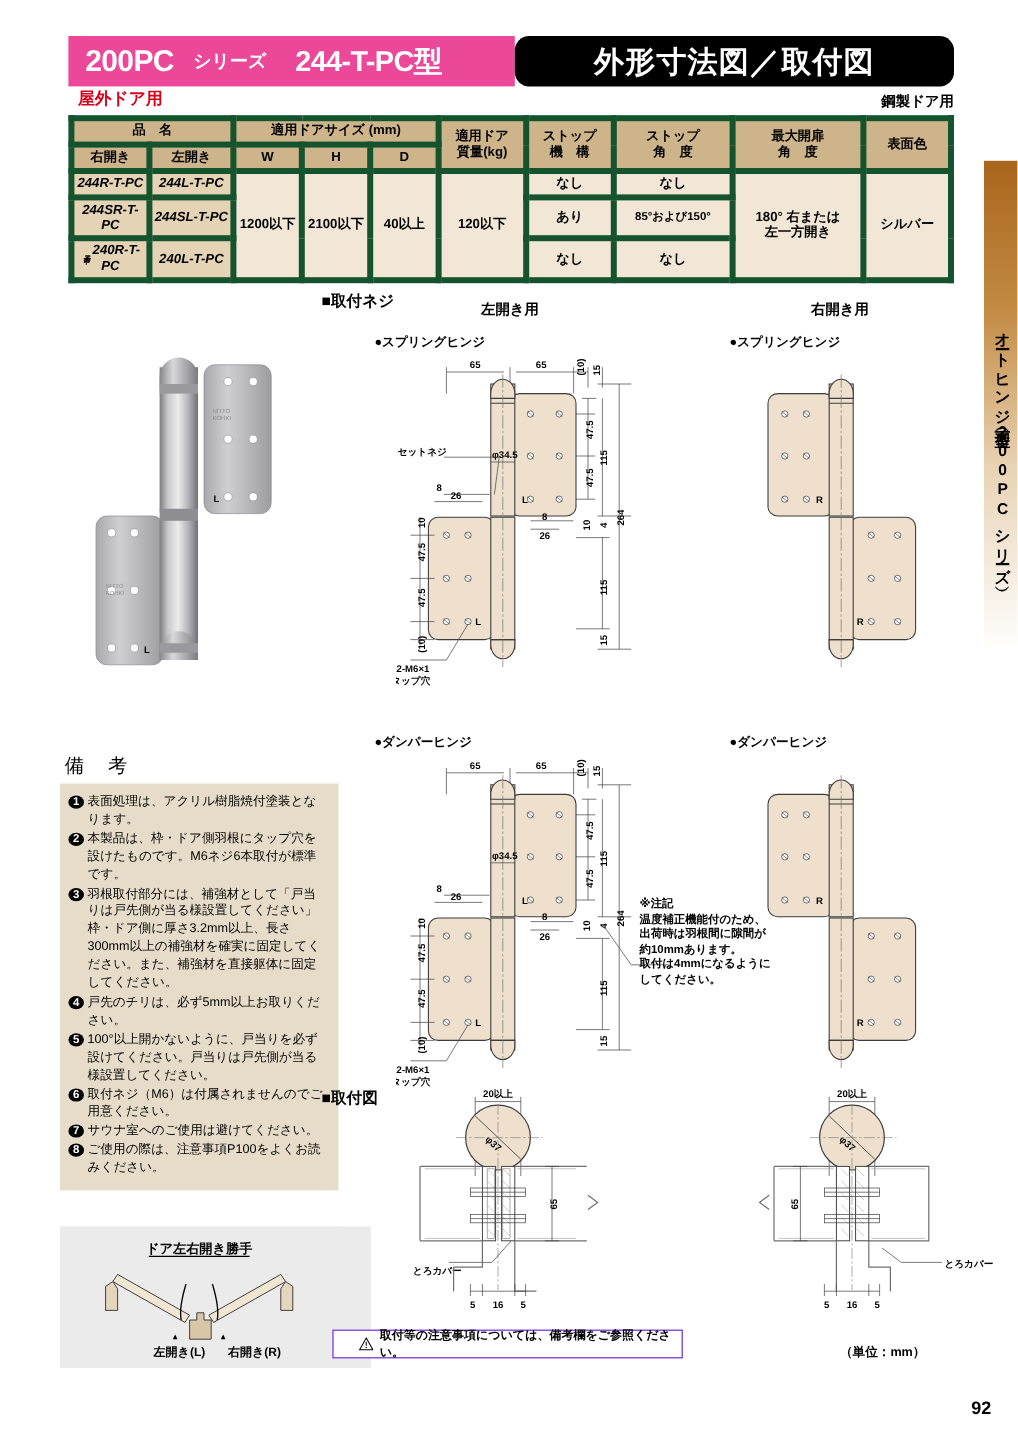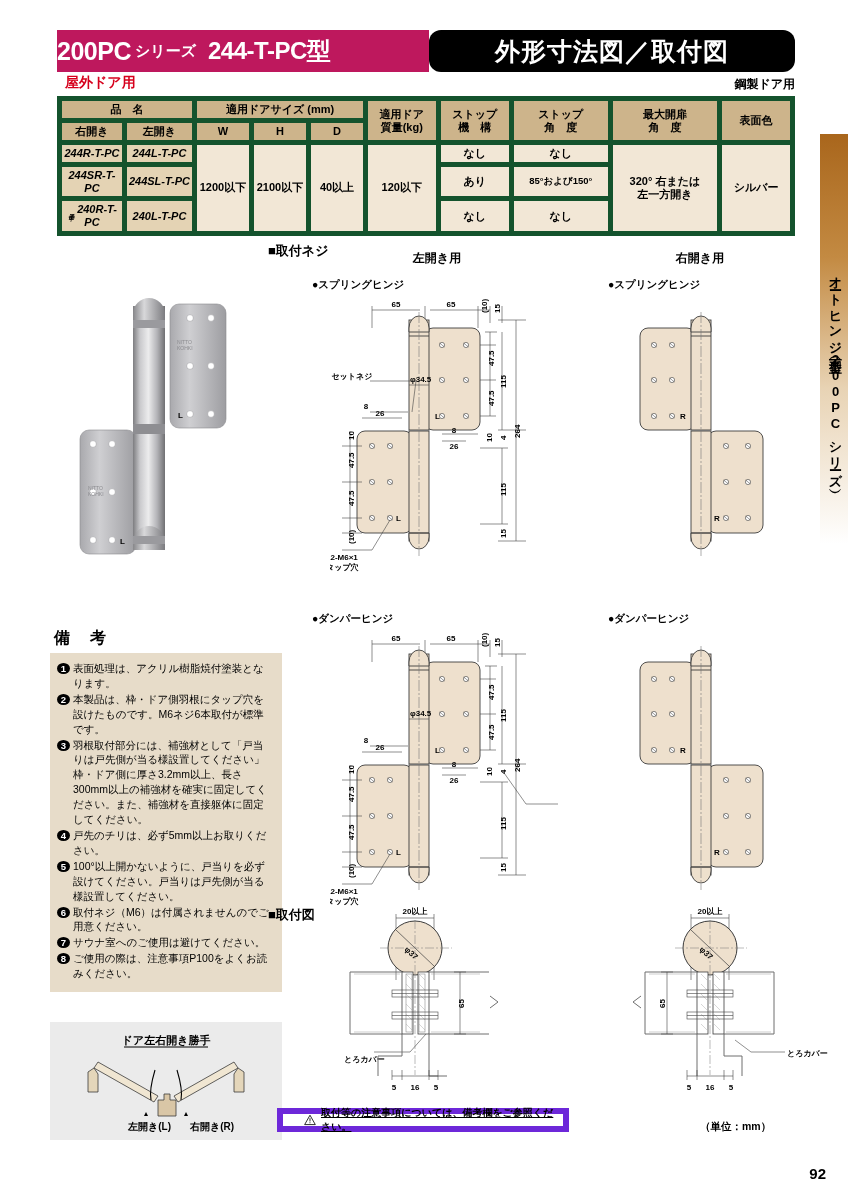--- a/index.html
+++ b/index.html
@@ -9,22 +9,22 @@
     font-family: "Liberation Sans", "DejaVu Sans", sans-serif;
     position: relative;
     overflow: hidden;
     color: #000;
   }
   .page { position: relative; width: 848px; height: 1200px; }
 
   
   .hdr { position: absolute; left: 57px; top: 30px; width: 738px; height: 42px; display: flex; }
   .hdr-left {
-    flex: 0 0 372px; background: #be185d;
-    display: flex; align-items: center; padding-left: 0; gap: 4px;
+    flex: 0 0 372px; background: #ec4899;
+    display: flex; align-items: center; padding-left: 14px; gap: 16px;
     color: #fff;
   }
   .hdr-left .big { font-size: 25px; font-weight: bold; letter-spacing: -0.5px; }
   .hdr-left .sml { font-size: 15px; font-weight: bold; }
   .hdr-left .mid { font-size: 24px; font-weight: bold; letter-spacing: -0.5px; margin-left: 8px;}
   .hdr-right {
     flex: 1; background: #000; color: #fff;
     display: flex; align-items: center; justify-content: center;
     font-size: 25px; font-weight: bold; letter-spacing: 1px; border-radius: 12px;
   }
@@ -65,45 +65,45 @@
     writing-mode: vertical-rl; text-orientation: upright;
     font-size: 13px; font-weight: bold; letter-spacing: 1px;
     color: #000; white-space: nowrap;
   }
 
   
   .photo { position: absolute; left: 78px; top: 292px; width: 180px; height: 276px; }
 
   
   .remarks { position: absolute; left: 50px; top: 628px; width: 232px; }
-  .remarks h3 { font-size: 16px; font-weight: bold; letter-spacing: 2px; margin-left: 4px; margin-bottom: 4px;}
+  .remarks h3 { font-size: 16px; font-weight: normal; letter-spacing: 2px; margin-left: 4px; margin-bottom: 4px;}
   .remarks-body { background: #e7dcc9; padding: 8px 9px 10px 7px; }
   .rk { display: flex; font-size: 10.5px; line-height: 1.42; margin-bottom: 1px; }
   .rk .num {
     flex: 0 0 13px; font-size: 9.5px; font-weight: bold;
     color: #fff; background: #000; border-radius: 50%;
     width: 11px; height: 11px; line-height: 11px; text-align: center;
     margin-top: 2px; margin-right: 3px;
   }
   .rk .txt { flex: 1; }
 
   
-  .hand { position: absolute; left: 50px; top: 1022px; width: 232px; height: 118px; background: #ebebeb; }
+  .hand { position: absolute; left: 50px; top: 1022px; width: 259px; height: 118px; background: #ebebeb; }
 
   
   .sect-title { position: absolute; font-size: 13px; font-weight: bold; }
   .col-title { position: absolute; font-size: 12px; font-weight: bold; text-align: center; }
   .sub-title { position: absolute; font-size: 10.5px; font-weight: bold; }
 
   .note-box { position: absolute; font-size: 9.5px; line-height: 1.32; font-weight: bold; }
 
   .warn {
     position: absolute; left: 277px; top: 1108px; width: 292px; height: 24px;
-    border: 6px solid #6d28d9; display: flex; align-items: center; gap: 5px; padding-left: 21px;
-    font-size: 10px; font-weight: bold; background:#fff;text-decoration:underline;
+    border: 1px solid #6d28d9; display: flex; align-items: center; gap: 5px; padding-left: 21px;
+    font-size: 10px; font-weight: bold; background:#fff;
   }
   .unit { position: absolute; left: 700px; top: 1120px; font-size: 10.5px; font-weight: bold; }
   .pageno { position: absolute; right: 22px; bottom: 18px; font-size: 15px; font-weight: bold; }
 
   svg { display: block; }
   .dim { font: 8px "Liberation Sans", sans-serif; font-weight: bold; fill:#000; }
   .lbl { font: 8px "Liberation Sans", sans-serif; font-weight: bold; fill:#000; }
 </style>
 </head>
 <body>
@@ -161,21 +161,21 @@
       <tr>
         <td class="nm">244R-T-PC</td>
         <td class="nm">244L-T-PC</td>
         <td rowspan="3">1200以下</td>
         <td rowspan="3">2100以下</td>
         <td rowspan="3">40以上</td>
         <td rowspan="3">120以下</td>
         <td>なし</td>
         <td>なし</td>
         <td rowspan="3">
-          <span class="twoline">320° 右または</span>
+          <span class="twoline">180° 右または</span>
           <span class="twoline">左一方開き</span>
         </td>
         <td rowspan="3">シルバー</td>
       </tr>
       <tr>
         <td class="nm">244SR-T-PC</td>
         <td class="nm">244SL-T-PC</td>
         <td>あり</td>
         <td style="font-size:9.5px">85°および150°</td>
       </tr>
@@ -308,21 +308,21 @@
       <path d="M127 48 q 6 20 4 30" fill="none" stroke="#000" stroke-width="1.1"></path>
 
       <polygon points="94,94 98,94 96,90" fill="#000"></polygon>
       <polygon points="134,94 138,94 136,90" fill="#000"></polygon>
       <text x="78" y="108" font-size="10" font-weight="bold" font-family="Liberation Sans" fill="#000">左開き(L)</text>
       <text x="140" y="108" font-size="10" font-weight="bold" font-family="Liberation Sans" fill="#000">右開き(R)</text>
     </svg>
   </div>
 
   <div class="sect-title" style="left:268px; top:242px;">■取付ネジ</div>
-  <div class="col-title" style="left:362px; top:250px; width:150px;">左開き用</div>
+  <div class="col-title" style="left:350px; top:250px; width:150px;">左開き用</div>
   <div class="col-title" style="left:625px; top:250px; width:150px;">右開き用</div>
   <div class="sub-title" style="left:312px; top:278px;">●スプリングヒンジ</div>
   <div class="sub-title" style="left:608px; top:278px;">●スプリングヒンジ</div>
   <div class="sub-title" style="left:312px; top:612px;">●ダンパーヒンジ</div>
   <div class="sub-title" style="left:608px; top:612px;">●ダンパーヒンジ</div>
 
   <div style="position:absolute; left:330px; top:288px;">
     <svg width="235" height="295" viewBox="0 0 235 295">
       <g stroke="#444" fill="none" stroke-width="0.6">
 
@@ -619,20 +619,28 @@
         <line x1="60" y1="232" x2="42" y2="262"></line>
           <line x1="12" y1="262" x2="42" y2="262"></line>
         <line x1="172" y1="148" x2="196" y2="182"></line>
           <line x1="196" y1="182" x2="228" y2="182"></line>
       </g>
       <text x="-4" y="272" class="dim">12-M6×1</text>
       <text x="-4" y="282" class="dim">タップ穴</text>
     </svg>
   </div>
 
+  <div class="note-box" style="left:533px; top:748px; width:110px;">
+    <div>※注記</div>
+    <div>温度補正機能付のため、</div>
+    <div>出荷時は羽根間に隙間が</div>
+    <div>約10mmあります。</div>
+    <div>取付は4mmになるように</div>
+    <div>してください。</div>
+  </div>
 
   <div style="position:absolute; left:628px; top:622px;">
     <svg width="165" height="285" viewBox="0 0 165 285">
       <rect x="12" y="40" width="55" height="102" rx="8" fill="#eee0cd" stroke="#3c3c3c" stroke-width="0.9"></rect>
       <rect x="80" y="143" width="55" height="102" rx="8" fill="#eee0cd" stroke="#3c3c3c" stroke-width="0.9"></rect>
       <rect x="63" y="32" width="20" height="110" fill="#eee0cd" stroke="#3c3c3c" stroke-width="0.9"></rect>
       <rect x="63" y="143" width="20" height="110" fill="#eee0cd" stroke="#3c3c3c" stroke-width="0.9"></rect>
       <path d="M63 40 a10 12 0 0 1 20 0 v4 h-20 z" fill="#eee0cd" stroke="#3c3c3c" stroke-width="0.9"></path>
       <path d="M63 245 v4 a10 12 0 0 0 20 0 v-4 z" fill="#eee0cd" stroke="#3c3c3c" stroke-width="0.9"></path>
       <line x1="63" y1="48" x2="83" y2="48" stroke="#3c3c3c" stroke-width="0.9"></line>

